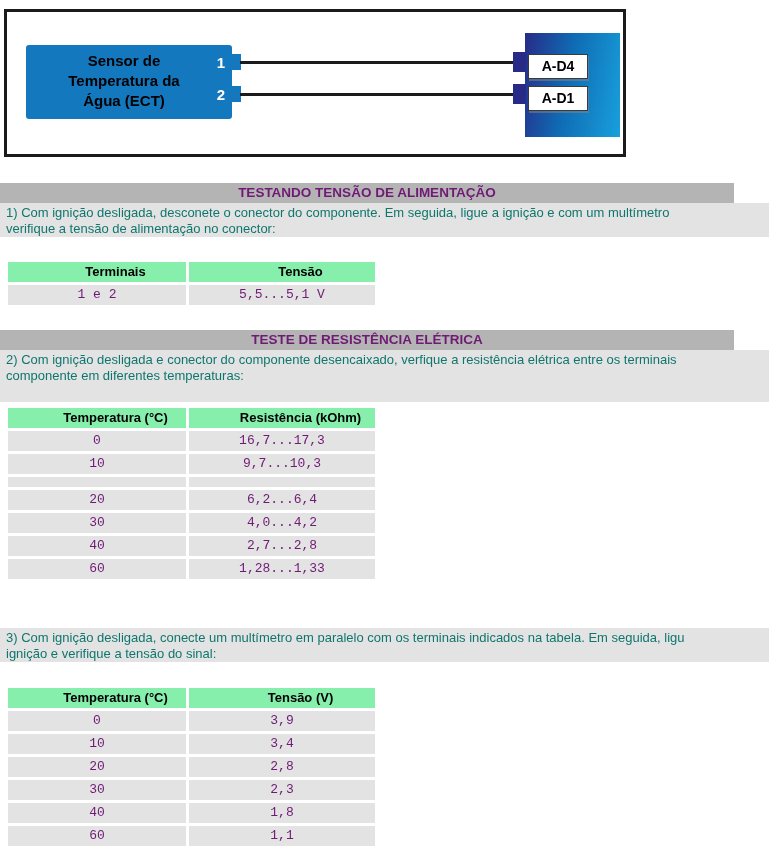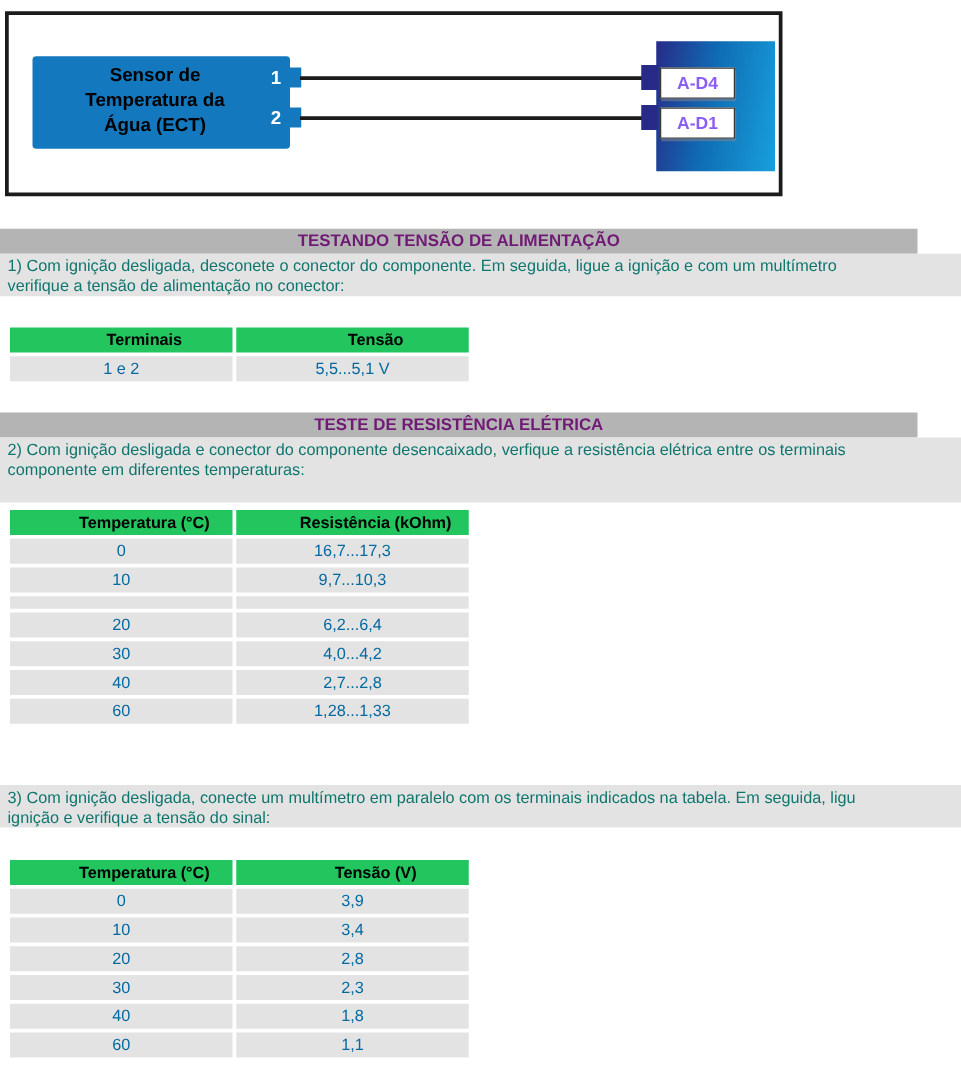--- a/index.html
+++ b/index.html
@@ -22,21 +22,21 @@
   .wire{position:absolute;left:240px;width:280px;height:3px;background:#1b1b1b;}
   .wire.w1{top:61px}
   .wire.w2{top:93px}
   .conn-tab{position:absolute;left:513px;width:13px;height:20px;background:#272b87;}
   .conn-tab.t1{top:52px}
   .conn-tab.t2{top:84px}
   .connector-box{position:absolute;left:525px;top:33px;width:95px;height:104px;
     background:linear-gradient(100deg,#272b87 0%,#0f6cb4 45%,#18a0dc 100%);}
   .conn-label{position:absolute;left:528px;width:58px;height:23px;background:#ffffff;
     border:1px solid #3a3a3a;box-shadow:1px 2px 0 rgba(130,130,150,.55);
-    font-weight:bold;font-size:14px;line-height:23px;text-align:center;color:#8b5cf6;}
+    font-weight:bold;font-size:14px;line-height:23px;text-align:center;color:#000000;}
   .conn-label.l1{top:54px}
   .conn-label.l2{top:86px}
 
   
   .sec-title{position:absolute;left:0;width:734px;height:20px;background:#b4b4b4;
     color:#701a75;font-weight:bold;font-size:13.5px;line-height:20px;text-align:center;
     white-space:nowrap;overflow:hidden;}
   .sec-para{position:absolute;left:0;width:769px;background:#e3e3e3;
     padding:2px 0 3px 0;box-sizing:border-box;}
   .para-line{padding-left:6px;font-size:13px;line-height:16px;color:#0f766e;
@@ -44,22 +44,22 @@
 
   .t1-title{top:183px}.t1-para{top:203px;height:34px}
   .t2-title{top:330px}.t2-para{top:350px;height:52px}
   .t3-title{top:636px}.t3-para{top:628px;height:34px}
 
   
   .data-table{position:absolute;left:8px;display:grid;
     grid-template-columns:178px 186px;gap:3px;background:#ffffff;}
   .tbl1{top:262px}.tbl2{top:408px}.tbl3{top:688px}
   .cell{text-align:center;box-sizing:border-box;}
-  .cell.th{background:#22c55e;font-weight:bold;font-size:13px;height:20px;line-height:20px;color:#000;padding-left:37px;}
-  .cell.td{background:#e3e3e3;font-size:13px;height:20px;line-height:20px;color:#0369a1;}
+  .cell.th{background:#86efac;font-weight:bold;font-size:13px;height:20px;line-height:20px;color:#000;padding-left:37px;}
+  .cell.td{background:#e3e3e3;font-size:13px;height:20px;line-height:20px;color:#701a75;font-family:Liberation Mono, monospace;}
   .cell.td.thin{height:10px;line-height:10px;}
 </style>
 </head>
 <body>
 
 <div class="page">
 
   <div class="diagram-frame"></div>
 
   <div class="sensor-box">

